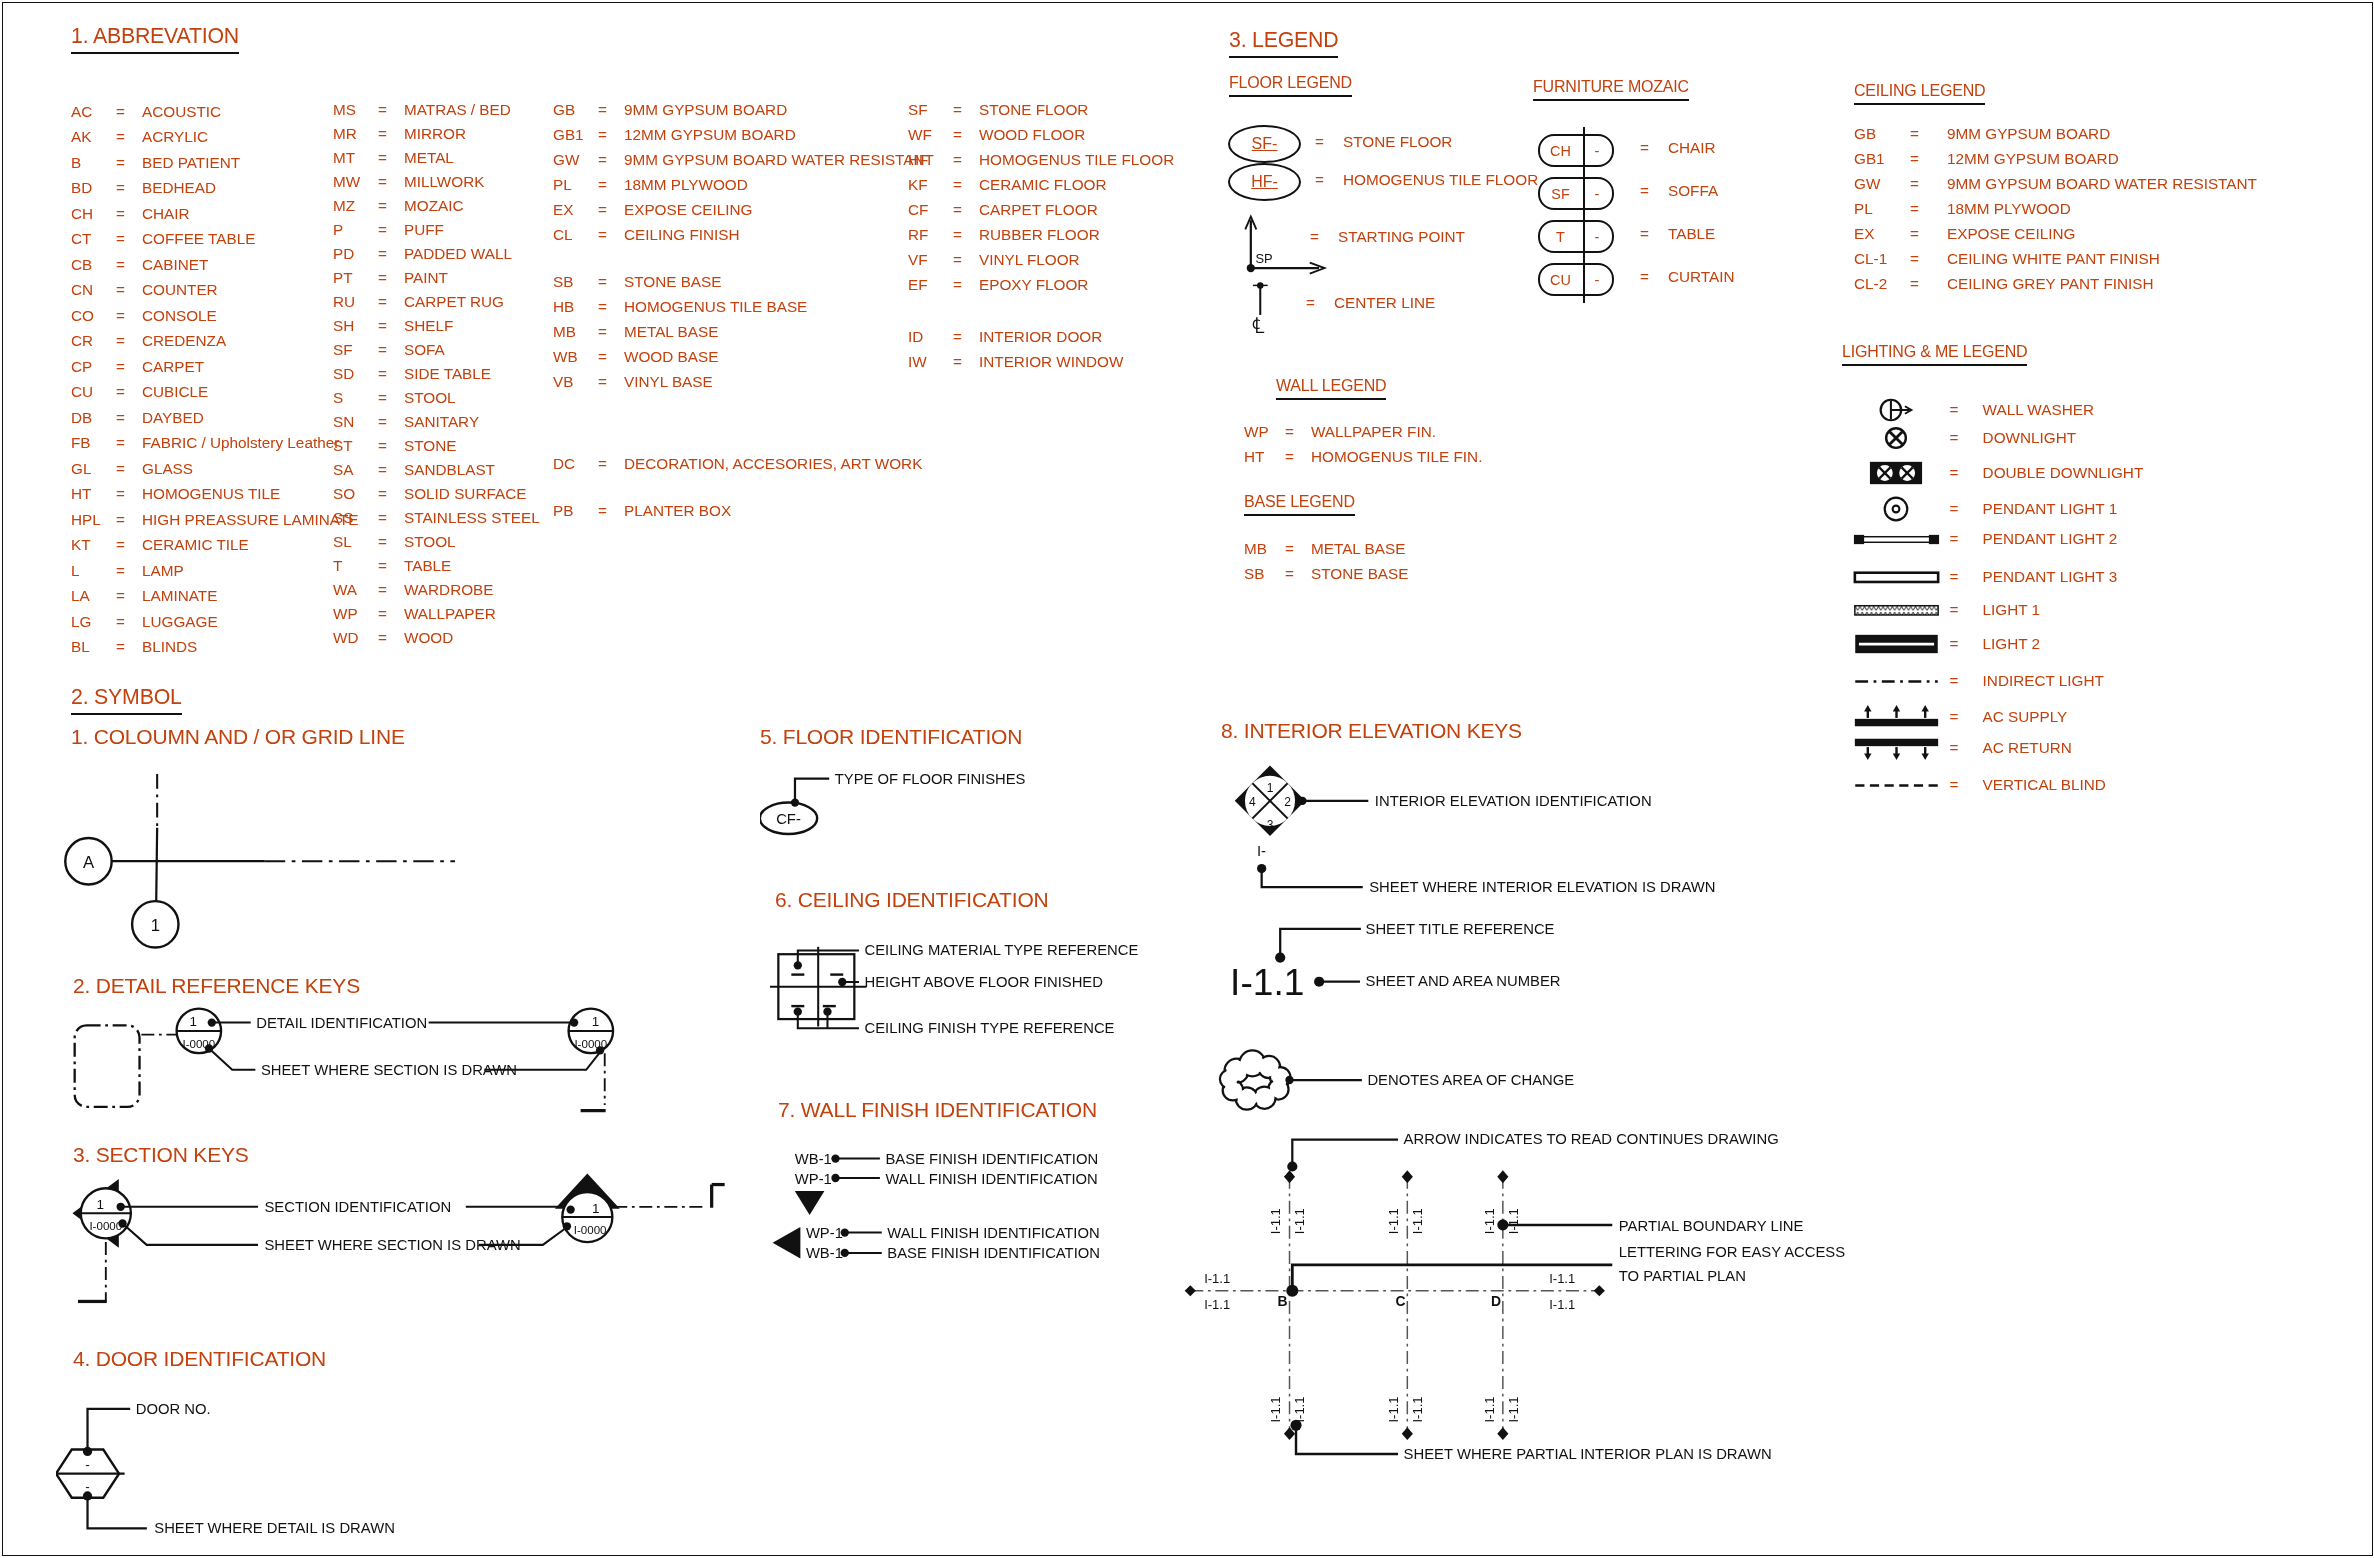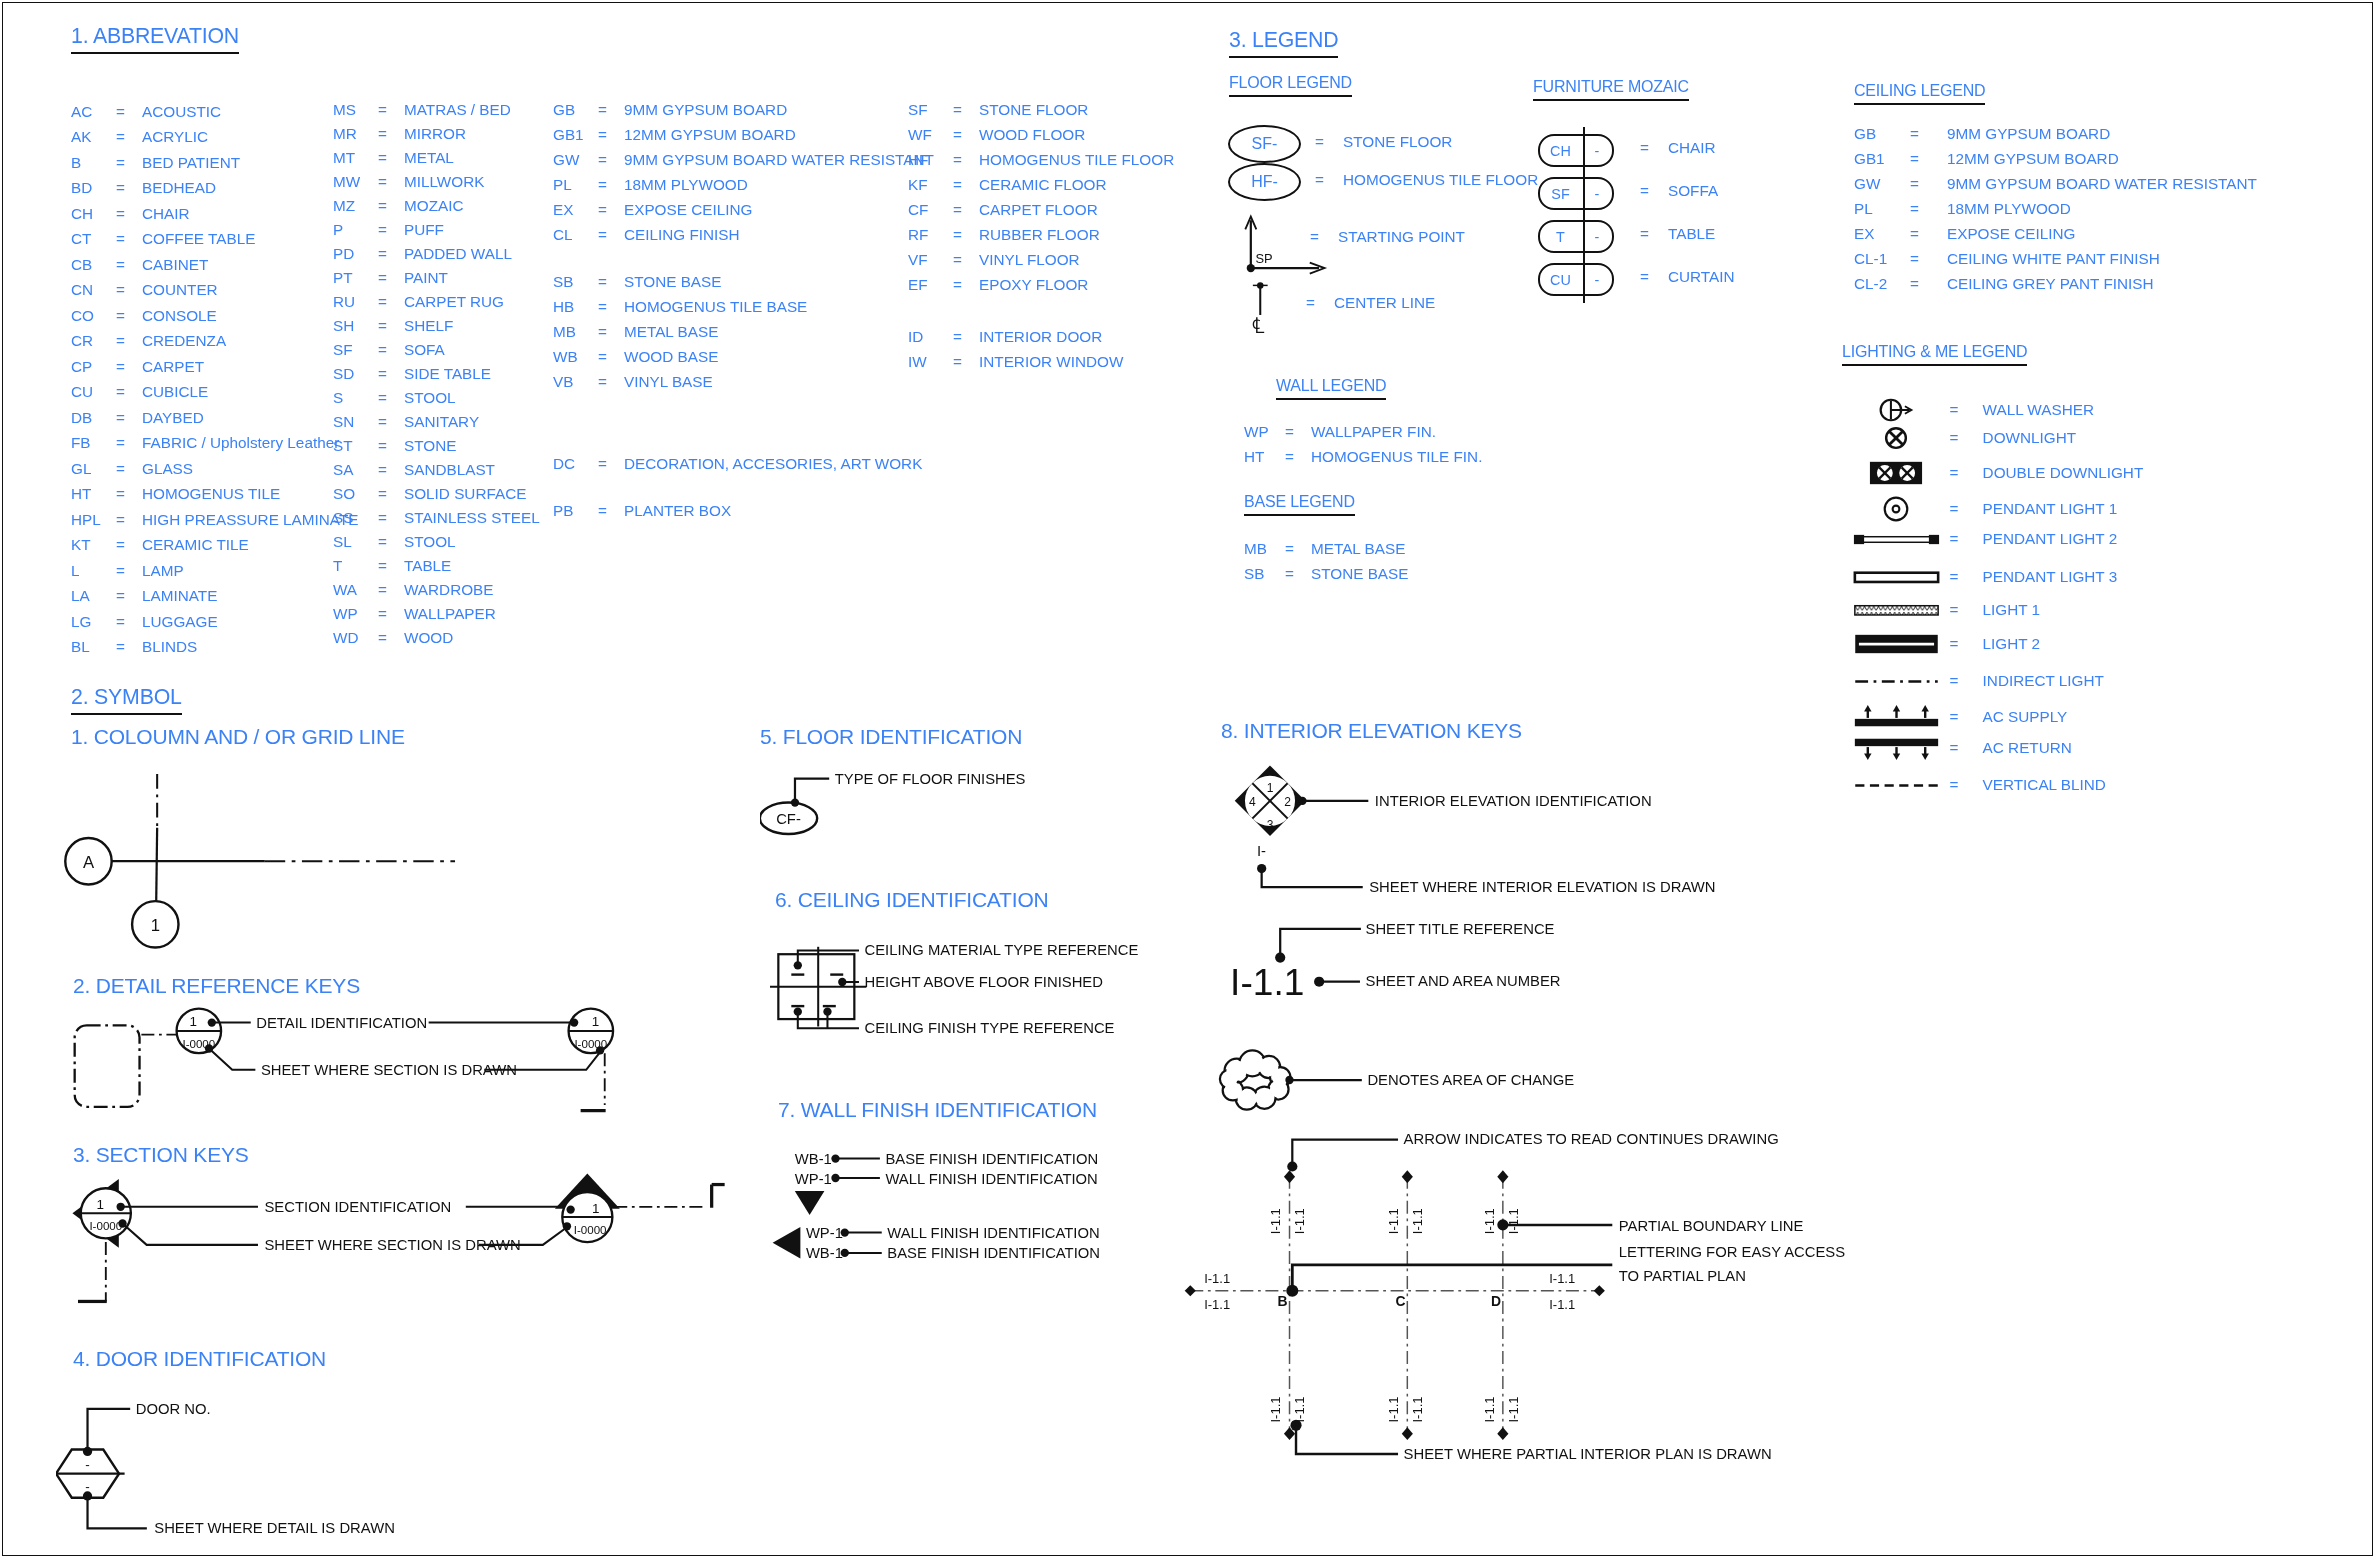--- a/index.html
+++ b/index.html
@@ -1,32 +1,32 @@
 <!DOCTYPE html>
 <html style="font-size:15px"><head>
 <meta charset="utf-8">
 <style>
   html,body{margin:0;padding:0;background:#fff;}
   #canvas{position:relative;width:2375px;height:1558px;background:#ffffff;
-          font-family:"Liberation Sans",sans-serif;color:#3b82f6;overflow:hidden;}
+          font-family:"Liberation Sans",sans-serif;color:#c2410c;overflow:hidden;}
   .sheet-border{position:absolute;inset:1.9px;border:1.9px solid #111;pointer-events:none;}
   .abs{position:absolute;}
   .t1{font-size:21.3px;letter-spacing:-0.2px;}
   .t2{font-size:16px;letter-spacing:-0.2px;}
   .t3{font-size:21px;letter-spacing:-0.2px;}
   .ul{display:inline-block;border-bottom:2.3px solid #111;padding-bottom:2.8px;}
   .list{position:absolute;}
   .row{display:flex;align-items:center;height:25px;font-size:15.3px;white-space:nowrap;}
   .col1 .row{height:25.5px;} .col2 .row{height:24px;}
   .abbr{width:45px;flex:none;} .eqc{width:26px;flex:none;}
   .clg .abbr{width:56px;} .clg .eqc{width:37px;}
   .wlg .abbr{width:41px;}
   
   .ellipse{position:absolute;width:69px;height:34px;border:2.3px solid #111;border-radius:50%;
-           display:flex;align-items:center;justify-content:center;font-size:16px;background:#fff;}
+           display:flex;align-items:center;justify-content:center;font-size:16px;background:#fff;text-decoration:underline;}
   .lbl-row{position:absolute;display:flex;align-items:center;height:28px;font-size:15.3px;white-space:nowrap;}
   .lbl-row .eqc{width:28px;}
   
   .pill{position:absolute;width:72px;height:29px;border:2.3px solid #111;border-radius:16px;background:#fff;}
   .pill .tag{position:absolute;left:0;width:41px;top:0;bottom:0;display:flex;align-items:center;justify-content:center;font-size:14.4px;}
   .pill .dash{position:absolute;right:0;width:30px;top:0;bottom:0;display:flex;align-items:center;justify-content:center;font-size:14.4px;}
   .pill .vline{position:absolute;left:43px;top:-9.3px;width:2.3px;height:47px;background:#111;}
   
   .lrow{position:absolute;display:flex;align-items:center;height:28px;white-space:nowrap;}
   .licon{width:96px;flex:none;display:flex;align-items:center;justify-content:center;}

